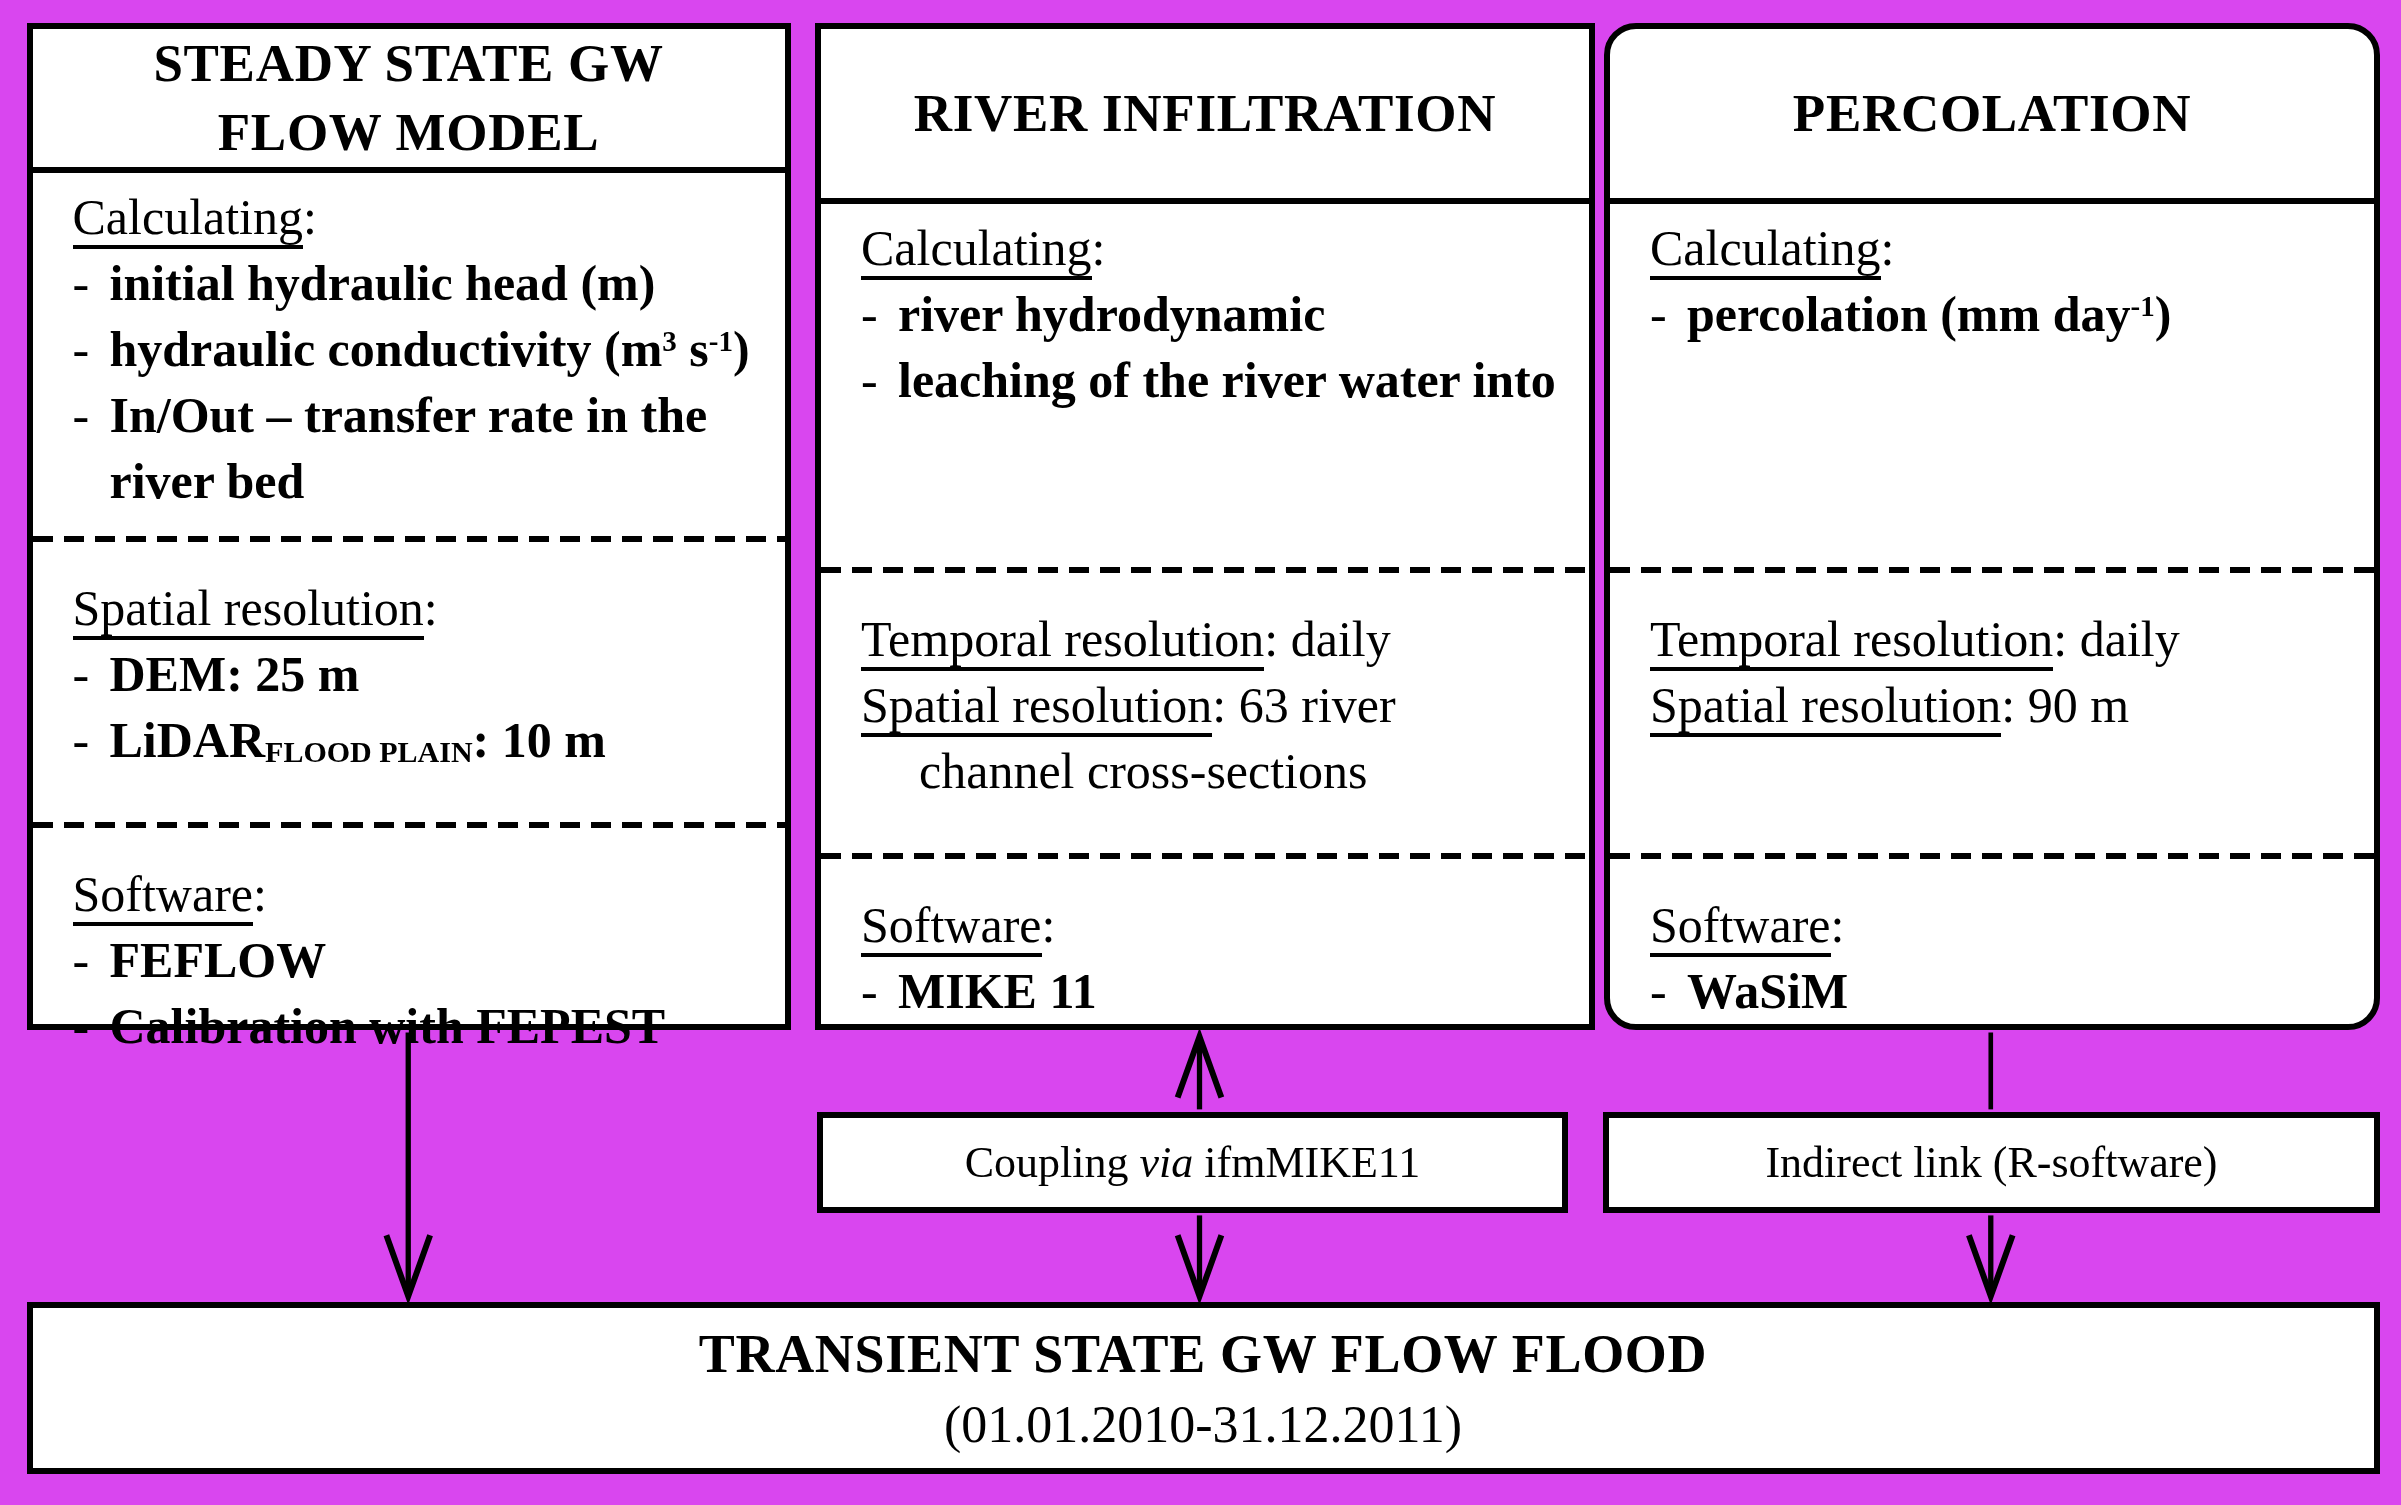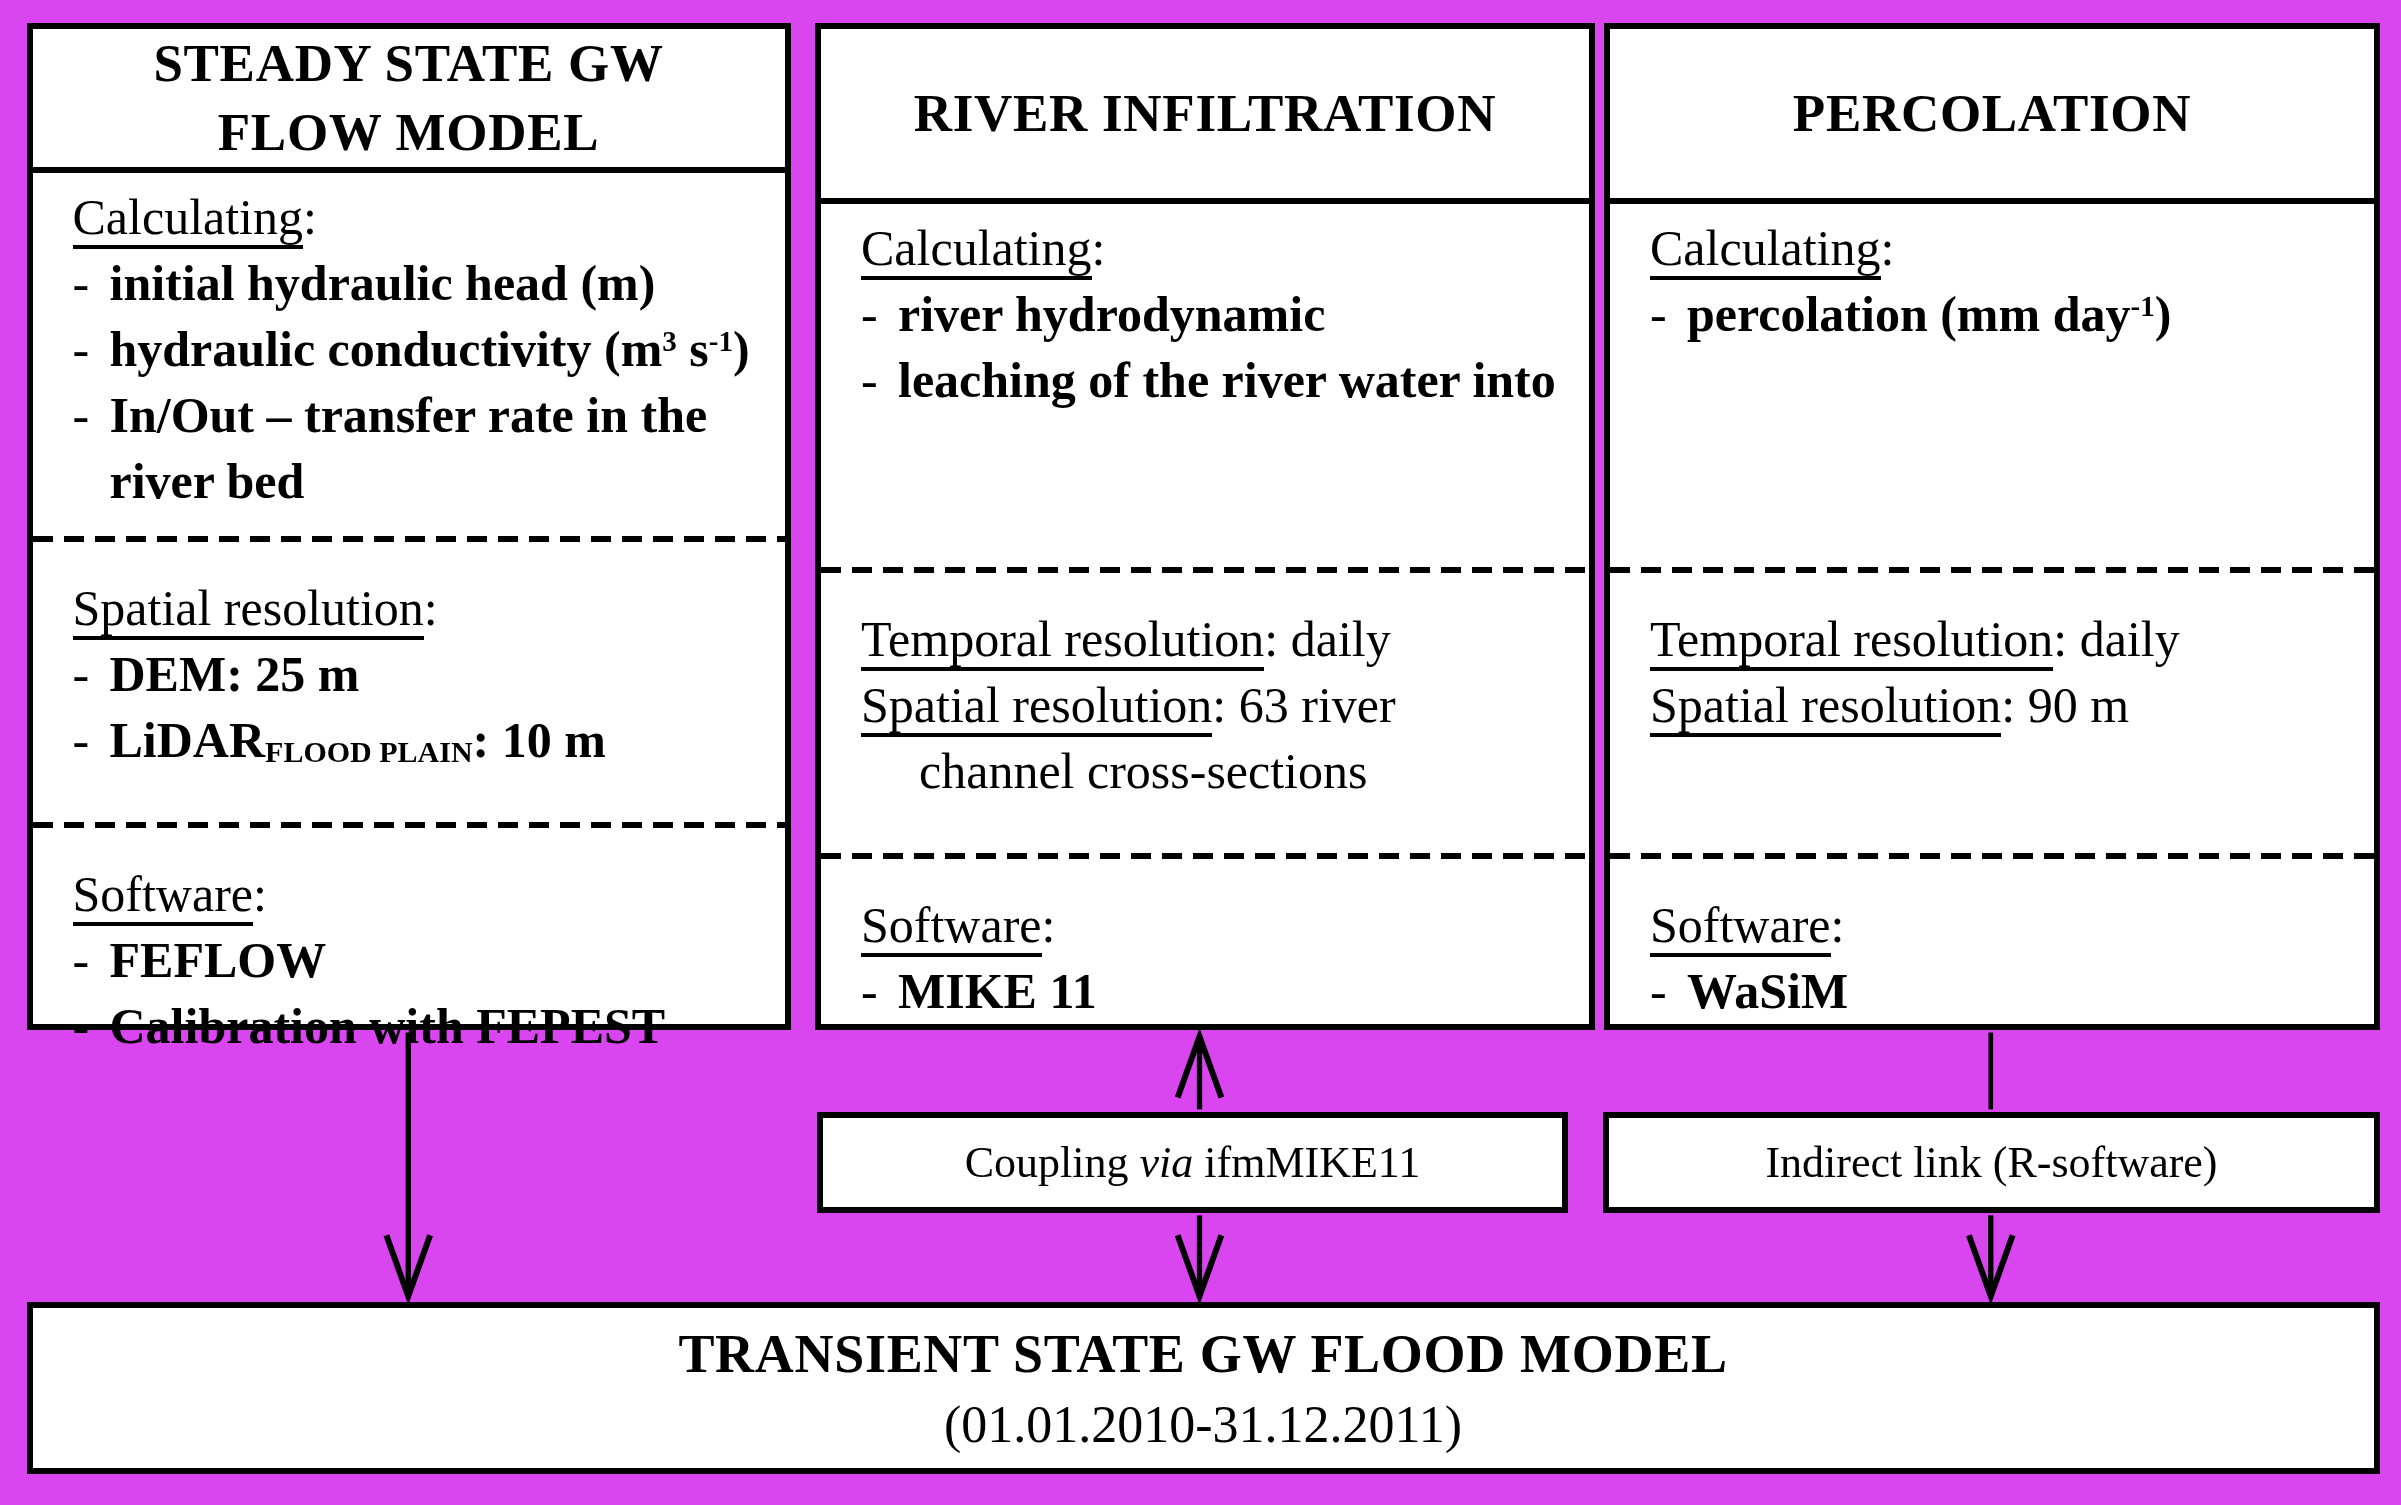--- a/index.html
+++ b/index.html
@@ -8,21 +8,21 @@
     font-family:"Liberation Serif","DejaVu Serif",serif; color:#000;
   }
 
   
   .topbox {
     position:absolute; top:23px; height:1007px; box-sizing:border-box;
     border:6px solid #000; background:#fff; display:flex; flex-direction:column;
   }
   #box-left  { left:26.5px;   width:764px; }
   #box-mid   { left:815px; width:780px; }
-  #box-right { left:1604px; width:776px; }
+  #box-right { left:1604px; width:776px;border-radius:32px; }
 
   .boxhead {
     height:198px; box-sizing:border-box; border-bottom:6px solid #000;
     display:flex; flex-direction:column; justify-content:center; align-items:center;
     text-align:center; font-weight:bold; font-size:53px; line-height:69px;
     letter-spacing:0.7px;
   }
   .boxbody { flex:1; display:flex; flex-direction:column;gap:22px; }
 
   .sec { box-sizing:border-box; padding:10.6px 14.6px 0 40px; font-size:50px; line-height:66px; }
@@ -189,21 +189,21 @@
   </div>
 
   <div class="linkbox" id="link-mid">
     <span class="linktext"><span>Coupling </span><span class="it">via</span><span> ifmMIKE11</span></span>
   </div>
   <div class="linkbox" id="link-right">
     <span class="linktext">Indirect link (R-software)</span>
   </div>
 
   <div class="bottombox">
-    <div class="bottom-title">TRANSIENT STATE GW FLOOD MODEL</div>
+    <div class="bottom-title">TRANSIENT STATE GW FLOW FLOOD</div>
     <div class="bottom-sub">(01.01.2010-31.12.2011)</div>
   </div>
 
   <svg class="arrows" viewBox="0 0 3623 2271" xmlns="http://www.w3.org/2000/svg">
 
     <line x1="616" y1="1558" x2="616" y2="1950" stroke="#000" stroke-width="8"></line>
     <polyline points="583,1864 616,1956 649,1864" fill="none" stroke="#000" stroke-width="9"></polyline>
 
     <line x1="1810" y1="1568" x2="1810" y2="1674" stroke="#000" stroke-width="8"></line>
     <polyline points="1777,1656 1810,1564 1843,1656" fill="none" stroke="#000" stroke-width="9"></polyline>

